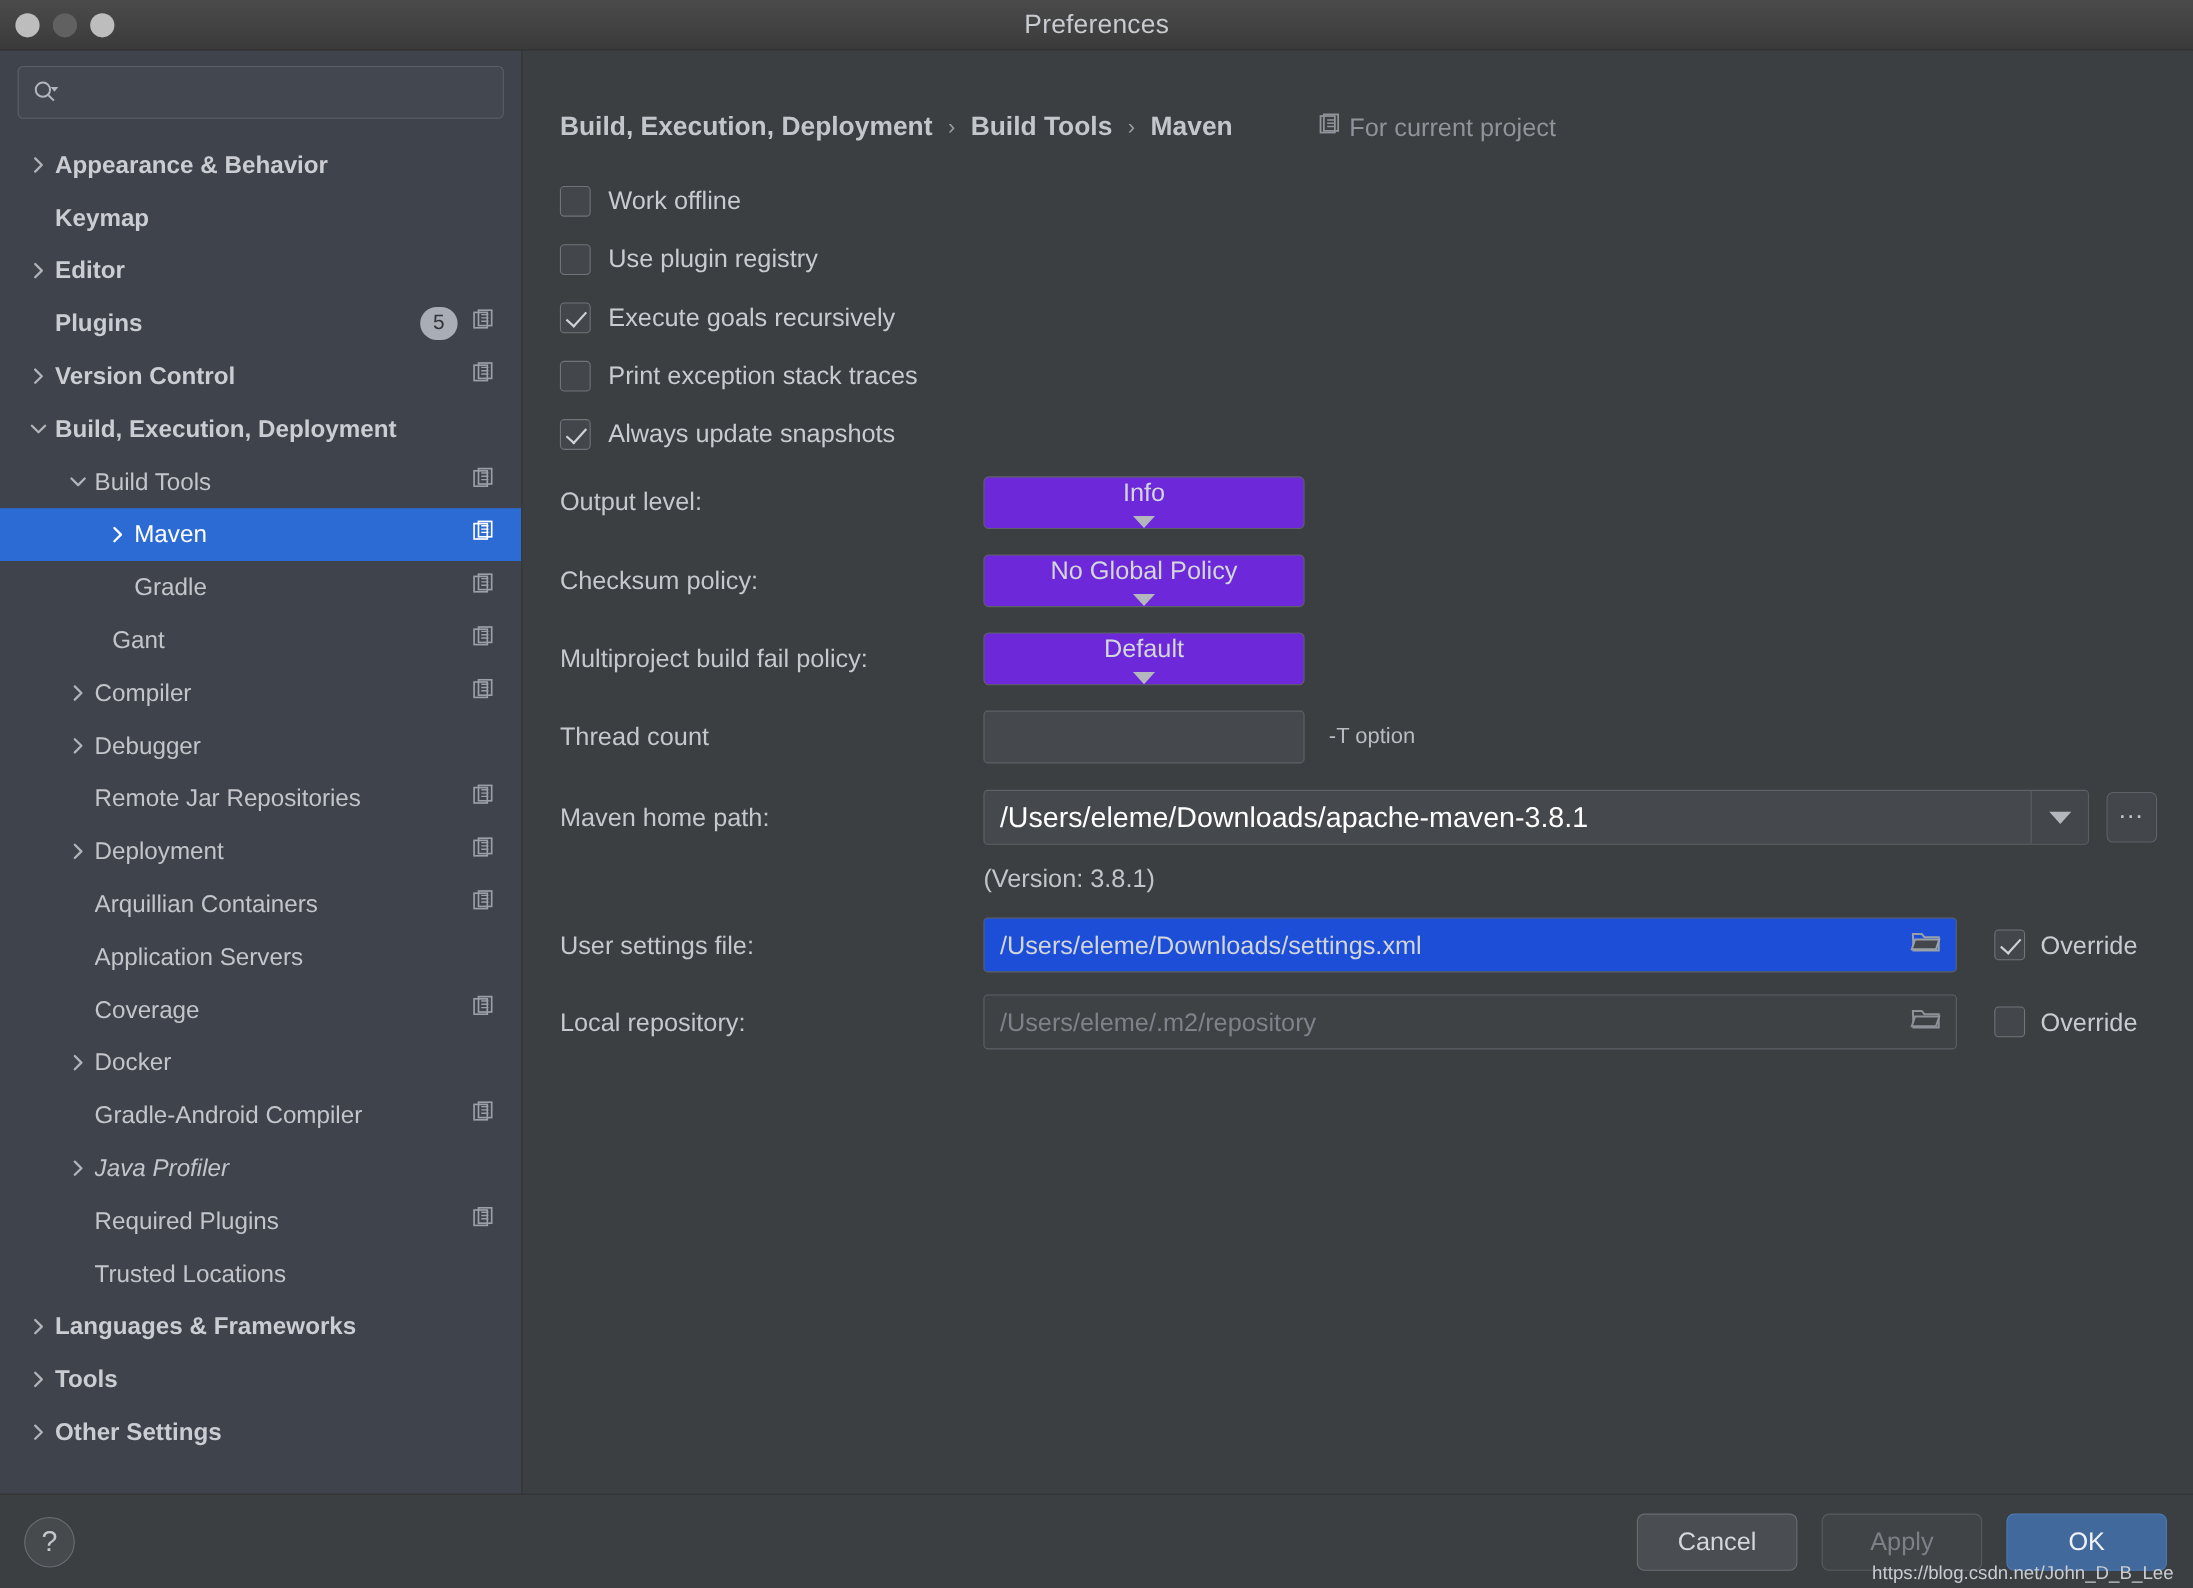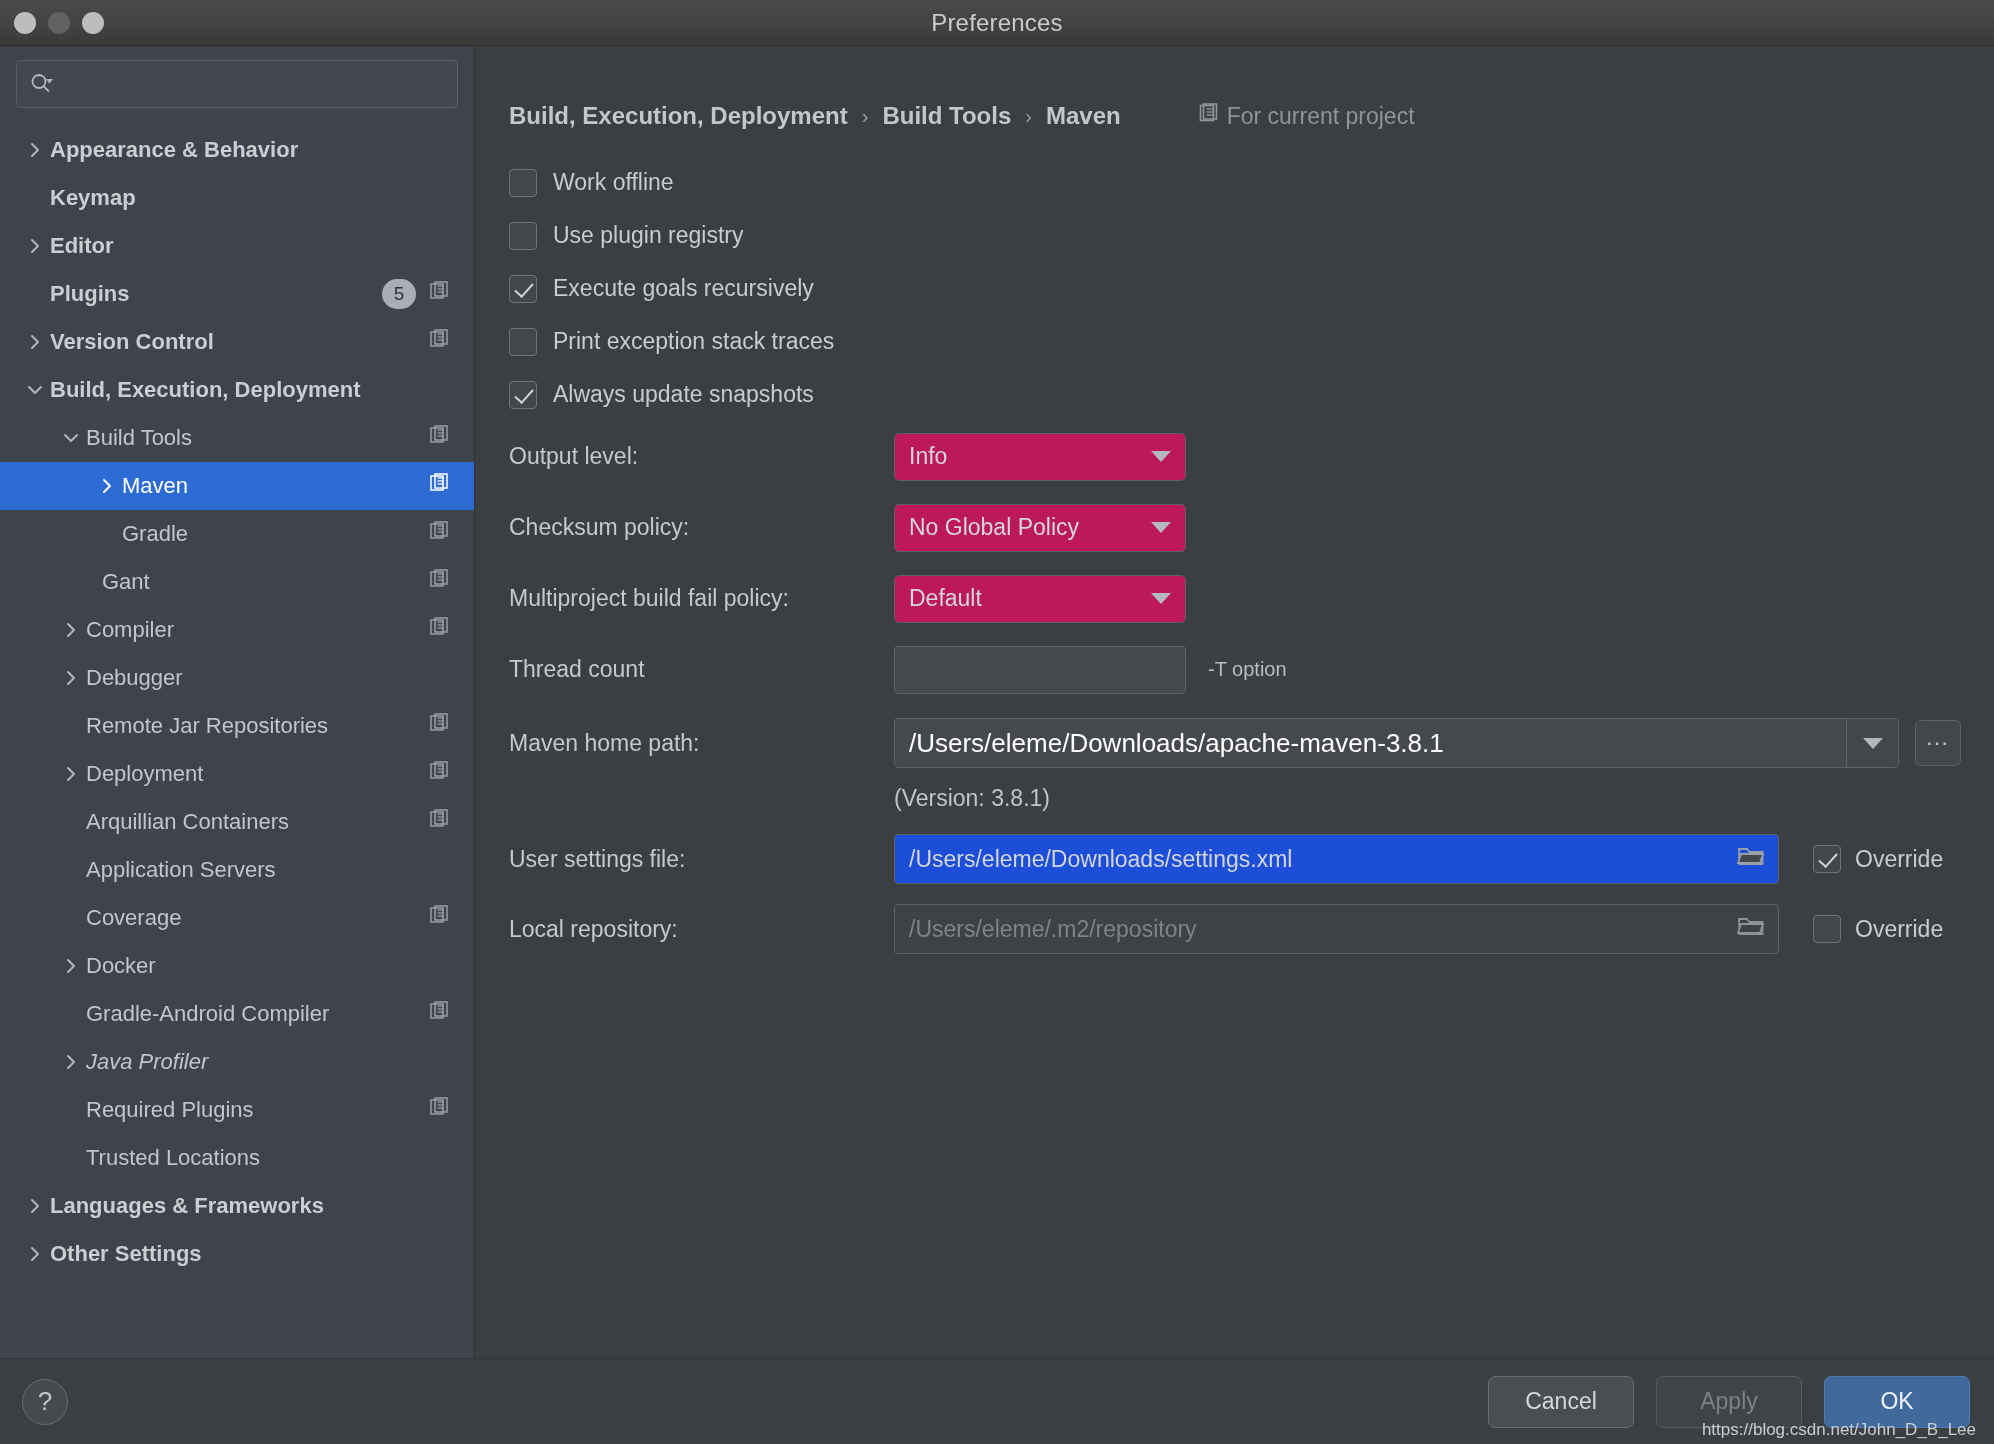--- a/index.html
+++ b/index.html
@@ -128,23 +128,23 @@
   }
   .chk-label { color: #c8cbd0; font-size: 23px; }
 
   .field-row { display: flex; align-items: center; height: 71px; }
   .field-label {
     width: 385px; flex: 0 0 385px;
     color: #c5c8cd; font-size: 23px;
   }
   .combo {
     width: 292px; height: 48px;
-    background: #be185d; border: 1px solid #5d6168; border-radius: 5px;
+    background: #6d28d9; border: 1px solid #5d6168; border-radius: 5px;
     display: flex; align-items: center; justify-content: space-between;
-    padding: 0 14px 0 14px; color: #d3d6da; font-size: 23px;
+    padding: 0 14px 0 14px; color: #d3d6da; font-size: 23px; flex-direction: column;
   }
   .caret {
     width: 0; height: 0;
     border-left: 10px solid transparent;
     border-right: 10px solid transparent;
     border-top: 11px solid #b4b8be;
   }
   .textinput {
     width: 292px; height: 48px;
     background: #45484c; border: 1px solid #5d6168; border-radius: 4px;
@@ -552,20 +552,29 @@
             <span class="label">Trusted Locations</span>
             <span class="trail"></span>
           </div>
           <div class="tree-row bold" style="padding-left: 20px;">
             <span class="arrow">
               <svg width="20" height="20" viewBox="0 0 20 20">
                 <polyline points="7,4 13,10 7,16" fill="none" stroke="currentColor" stroke-width="2.1" stroke-linecap="round" stroke-linejoin="round"></polyline>
               </svg>
             </span>
             <span class="label">Languages &amp; Frameworks</span>
+            <span class="trail"></span>
+          </div>
+          <div class="tree-row bold" style="padding-left: 20px;">
+            <span class="arrow">
+              <svg width="20" height="20" viewBox="0 0 20 20">
+                <polyline points="7,4 13,10 7,16" fill="none" stroke="currentColor" stroke-width="2.1" stroke-linecap="round" stroke-linejoin="round"></polyline>
+              </svg>
+            </span>
+            <span class="label">Tools</span>
             <span class="trail"></span>
           </div>
           <div class="tree-row bold" style="padding-left: 20px;">
             <span class="arrow">
               <svg width="20" height="20" viewBox="0 0 20 20">
                 <polyline points="7,4 13,10 7,16" fill="none" stroke="currentColor" stroke-width="2.1" stroke-linecap="round" stroke-linejoin="round"></polyline>
               </svg>
             </span>
             <span class="label">Other Settings</span>
             <span class="trail"></span>

